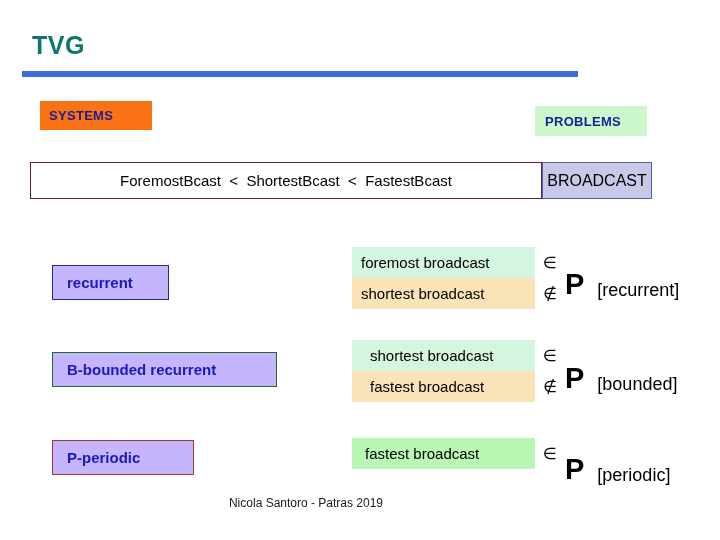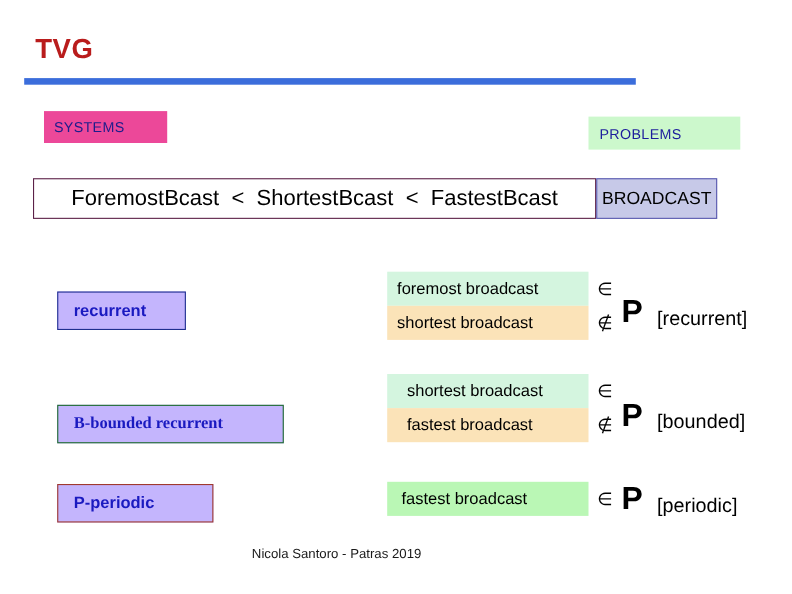--- a/index.html
+++ b/index.html
@@ -16,60 +16,60 @@
     color: #000000;
   }
 
   
   #slide-title {
     position: absolute;
     left: 32px;
     top: 33px;
     font-size: 25px;
     font-weight: bold;
-    color: #b91c1c;
+    color: #0f766e;
     letter-spacing: 0.5px;
     line-height: 1;
   }
   #title-rule {
     position: absolute;
     left: 22px;
     top: 71px;
     width: 556px;
     height: 6px;
     background: #3b6ddb;
   }
 
   
   #systems-tag {
     position: absolute;
     left: 40px;
     top: 101px;
     width: 112px;
     height: 29px;
-    background: #ec4899;
+    background: #f97316;
     color: #1d1d8c;
     font-size: 13px;
-    font-weight: normal;
+    font-weight: bold;
     letter-spacing: 0.3px;
     display: flex;
     align-items: center;
     padding-left: 9px;
     box-sizing: border-box;
   }
   #problems-tag {
     position: absolute;
     left: 535px;
     top: 106px;
-    width: 138px;
+    width: 112px;
     height: 30px;
     background: #ccf8cc;
     color: #1d1d9c;
     font-size: 13px;
-    font-weight: normal;
+    font-weight: bold;
     letter-spacing: 0.3px;
     display: flex;
     align-items: center;
     padding-left: 10px;
     box-sizing: border-box;
   }
 
   
   #hierarchy-bar {
     position: absolute;
@@ -79,21 +79,21 @@
     display: flex;
     align-items: stretch;
   }
   #hierarchy-formula {
     border: 1px solid #5c2148;
     background: #ffffff;
     display: flex;
     align-items: center;
     justify-content: center;
     padding: 0 24px;
-    font-size: 20px;
+    font-size: 15px;
     color: #000000;
     white-space: pre;
     box-sizing: border-box;
     width: 512px;
   }
   #broadcast-cell {
     border: 1px solid #5a5ab0;
     background: #c7c9e8;
     display: flex;
     align-items: center;
@@ -124,21 +124,21 @@
     color: #1a1ac0;
     font-size: 15px;
     font-weight: bold;
     display: flex;
     align-items: center;
     padding: 0 14px;
     box-sizing: border-box;
     height: 35px;
   }
   #system-box-0 { top: 18px;  width: 117px; border-color: #1f2f8f; }
-  #system-box-1 { top: 28px;  width: 206px; border-color: #1d6b2e; font-family: Liberation Serif, serif; }
+  #system-box-1 { top: 12px;  width: 225px; border-color: #1d6b2e; }
   #system-box-2 { top: 2px;   width: 142px; border-color: #a0392e; }
 
   .problem-group {
     position: absolute;
     left: 352px;
   }
   #problem-group-0 { top: 0px; }
   #problem-group-1 { top: 0px; }
   #problem-group-2 { top: 0px; }
 
@@ -186,21 +186,21 @@
   .p-label .p-sub {
     font-size: 18px;
     font-family: "Liberation Sans", sans-serif;
     position: relative;
     top: 2px;
     left: -1px;
     margin-left: 14px;
   }
   #p-label-0 { left: 565px; top: 23px; }
   #p-label-1 { left: 565px; top: 24px; }
-  #p-label-2 { left: 565px; top: 2px; }
+  #p-label-2 { left: 565px; top: 17px; }
 
   
   #footer {
     position: absolute;
     left: 0;
     top: 496px;
     width: 612px;
     text-align: center;
     font-size: 12px;
     color: #1a1a1a;

